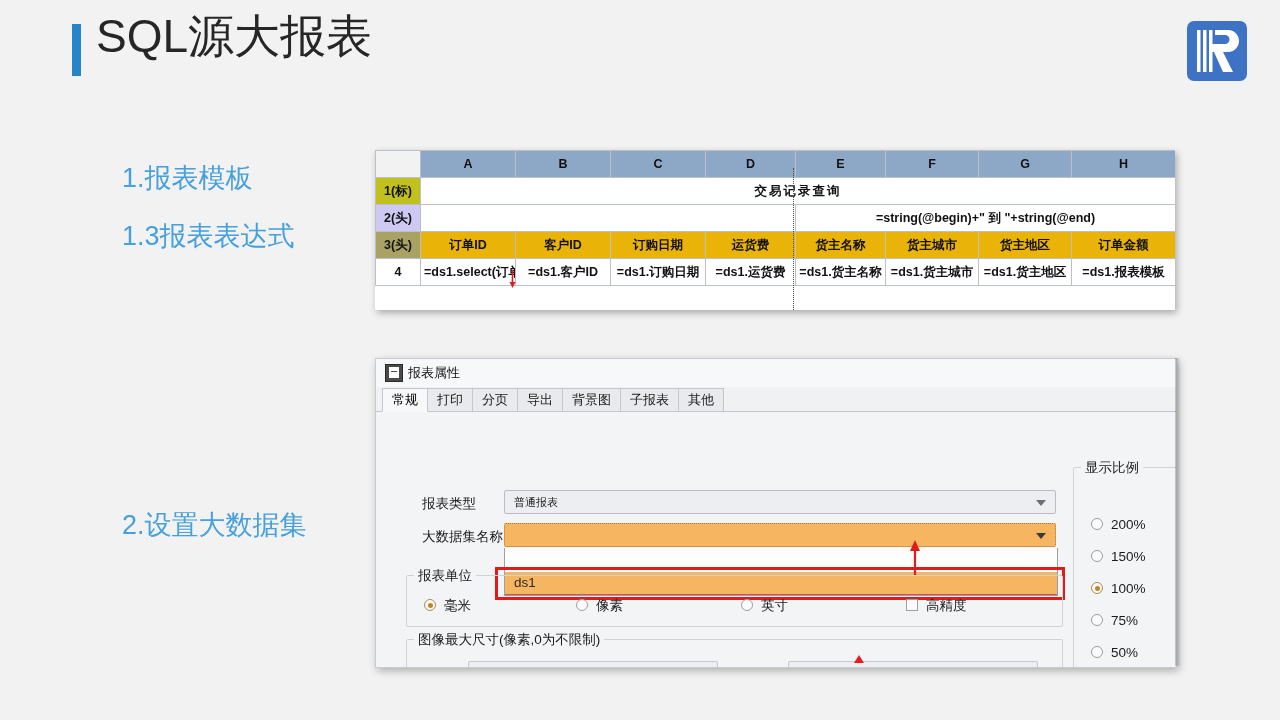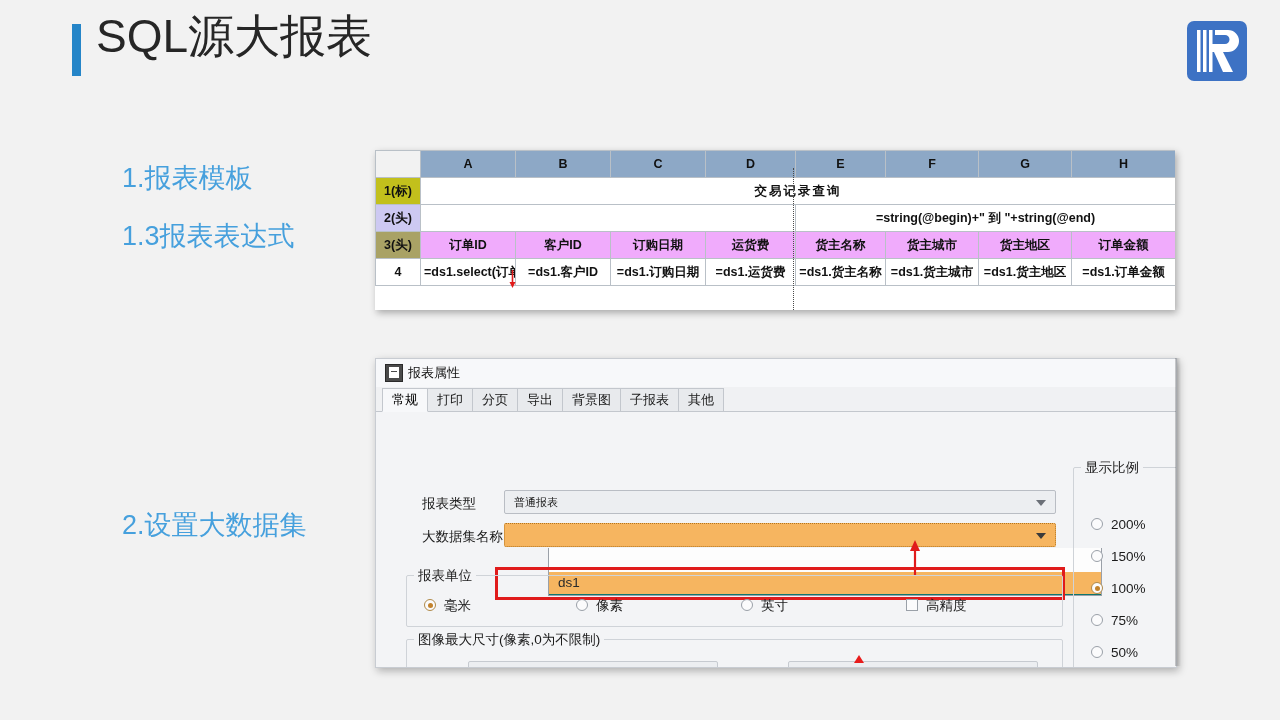--- a/index.html
+++ b/index.html
@@ -42,21 +42,21 @@
     border:1px solid #9fb0c5;}
   .corner{background:#f2f2f2;border:1px solid #b9c0c7;width:45px;}
   .rowhdr{font-size:12px;font-weight:bold;color:#1b1b1b;text-align:center;margin-top:23px;}
   .rh-1{background:#c2c01c;}
   .rh-2{background:#cdc9f2;color:#2a2a4a;}
   .rh-3{background:#a9a265;color:#2a2a1a;}
   .rh-4{background:#ffffff;color:#222;}
   .titlecell{font-size:20px;font-weight:bold;color:#111;height:50px;letter-spacing:2px;}
   .blankcell{background:#fff;height:26px;}
   .exprcell{font-size:10.5px;font-weight:bold;text-align:right;color:#111;padding-right:4px;}
-  .greenhdr{background:#f0abfc;color:#ffffff;font-size:13px;font-weight:bold;height:28px;
+  .greenhdr{background:#eab308;color:#ffffff;font-size:13px;font-weight:bold;height:28px;
     border:1px solid #2cb34a;}
   .datacell{background:#ffffff;font-size:11.5px;font-weight:bold;color:#111;height:25px;}
   .datacell.left{text-align:left;padding-left:4px;}
   #pagebreak{position:absolute;left:418px;top:18px;width:0;height:142px;
     border-left:1.5px dotted #4a4a4a;}
   #cell-marker{position:absolute;left:134px;top:120px;width:7px;height:18px;}
 
   
   #dialog{
     position:absolute;left:375px;top:358px;width:800px;height:308px;
@@ -84,21 +84,21 @@
 
   .combo{position:absolute;height:24px;border:1px solid #b9bdc4;background:#eceef1;
     border-radius:2px;font-size:11px;color:#1b1b1b;line-height:23px;padding-left:9px;box-sizing:border-box;}
   .combo .arrow{position:absolute;right:9px;top:9px;width:0;height:0;
     border-left:5px solid transparent;border-right:5px solid transparent;border-top:6px solid #6b7078;}
   #combo-report-type{left:128px;top:78px;width:552px;}
   #combo-bigdata{left:128px;top:111px;width:552px;background:#f6b560;border:1px dotted #b4741c;}
   #combo-bigdata .arrow{border-top-color:#3a3a3a;}
 
   #dropdown-list{position:absolute;left:128px;top:136px;width:552px;height:47px;
-    background:#0f766e;border:1px solid #9aa0a8;border-top:none;margin-left:44px;}
+    background:#ef4444;border:1px solid #9aa0a8;border-top:none;}
   #dd-item-blank{height:24px;background:#fdfdfd;}
   #dd-item-ds1{position:absolute;left:0;top:24px;width:552px;height:22px;
     background:#f6b560;color:#2b2b2b;font-size:13.5px;line-height:22px;padding-left:9px;box-sizing:border-box;}
   #dd-highlight{position:absolute;left:119px;top:155px;width:570px;height:33px;
     border:3px solid #e01b1b;box-sizing:border-box;}
 
   #arrow-up{position:absolute;left:533px;top:128px;width:12px;height:36px;}
 
   .groupbox{position:absolute;border:1px solid #cfd3d8;border-radius:2px;background:transparent;}
   .grouptitle{position:absolute;font-size:13.5px;color:#1a1a1a;background:#f3f4f6;padding:0 4px;}
@@ -215,21 +215,21 @@
     </tr>
     <tr>
       <td class="rowhdr rh-4">4</td>
       <td class="datacell left">=ds1.select(订单</td>
       <td class="datacell">=ds1.客户ID</td>
       <td class="datacell">=ds1.订购日期</td>
       <td class="datacell">=ds1.运货费</td>
       <td class="datacell">=ds1.货主名称</td>
       <td class="datacell">=ds1.货主城市</td>
       <td class="datacell">=ds1.货主地区</td>
-      <td class="datacell">=ds1.订单金额</td>
+      <td class="datacell">=ds1.报表模板</td>
     </tr>
   </tbody>
     </table>
   <div id="pagebreak"></div>
   <div id="cell-marker">
     <svg width="7" height="18" viewBox="0 0 7 18">
       <path d="M3.5 0 L3.5 13" stroke="#e01b1b" stroke-width="1.6"></path>
       <path d="M0.5 12 L3.5 18 L6.5 12 Z" fill="#e01b1b"></path>
     </svg>
   </div>

